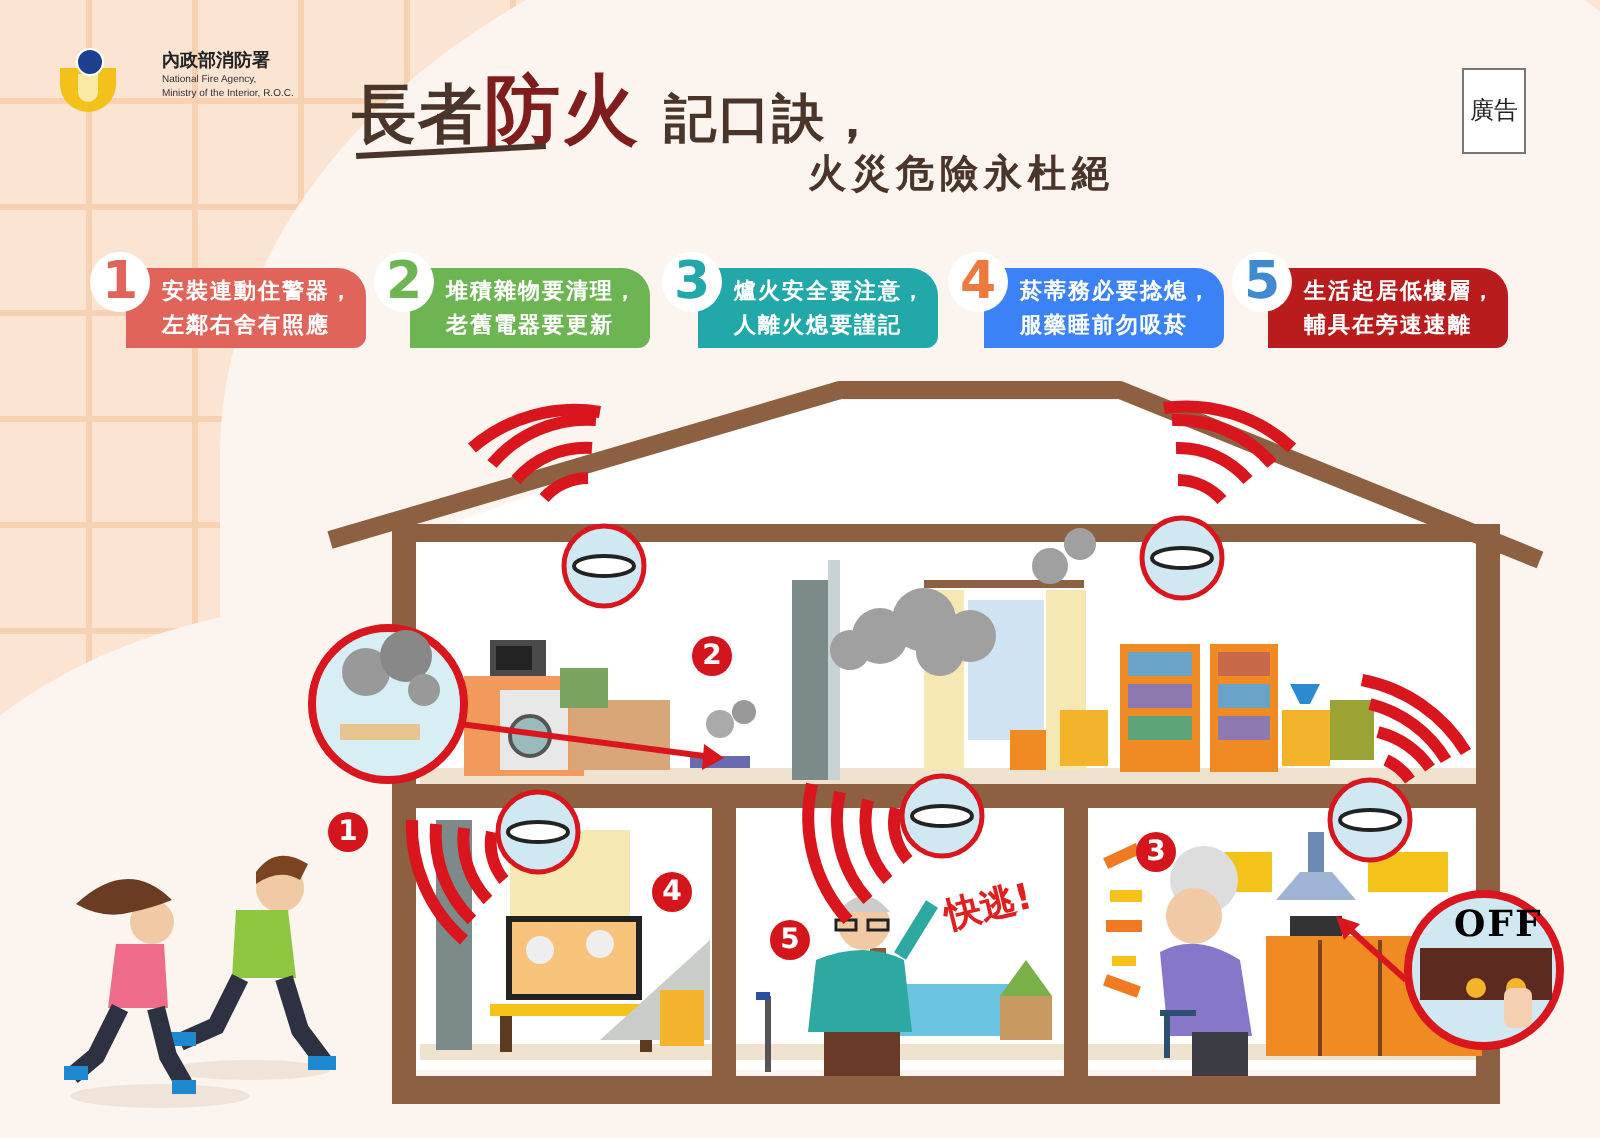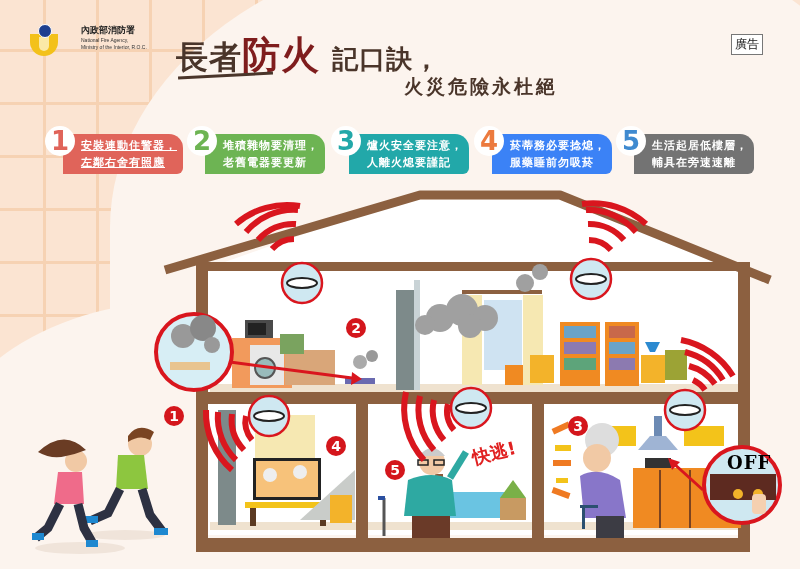--- a/index.html
+++ b/index.html
@@ -15,21 +15,21 @@
   .logo-emblem .sun{position:absolute;left:8px;top:0;width:12px;height:12px;border-radius:50%;background:#1d3f8f;border:1px solid #fff;}
   .logo-emblem .wings{position:absolute;left:0;top:10px;width:28px;height:22px;border-radius:0 0 14px 14px;background:#f3c11a;}
   .logo-emblem .wings:after{content:"";position:absolute;left:9px;top:3px;width:10px;height:14px;border-radius:0 0 5px 5px;background:#fbe9a6;}
   .logo-text .zh{font-family:"DejaVu Sans",sans-serif;font-size:9px;font-weight:bold;color:#222;}
   .logo-text .en{font-family:"Liberation Sans",sans-serif;font-size:5px;color:#333;line-height:7px;}
   .title1{position:absolute;left:176px;top:30px;font-size:32px;font-weight:bold;color:#4a352a;letter-spacing:1px;}
   .title1 .red{color:#7f1d1d;font-size:38px;}
   .title1 .small{font-size:26px;}
   .title2{position:absolute;left:404px;top:74px;font-size:19px;font-weight:bold;color:#4a352a;letter-spacing:3px;}
   .title-underline{position:absolute;left:178px;top:74px;width:95px;height:3px;background:#4a352a;transform:rotate(-3deg);}
-  .ad{position:absolute;left:731px;top:34px;border:1px solid #777;padding:1px 3px;font-family:"DejaVu Sans",sans-serif;font-size:12px;color:#222;background:#fff;}
+  .ad{position:absolute;left:731px;top:34px;border:1px solid #777;padding:12px 3px;font-family:"DejaVu Sans",sans-serif;font-size:12px;color:#222;background:#fff;}
   .tips{position:absolute;left:0;top:0;}
   .tip{position:absolute;height:48px;}
   .tip .box{position:absolute;left:18px;top:8px;height:40px;padding:0 6px 0 18px;border-radius:6px 14px 6px 0;display:flex;flex-direction:column;justify-content:center;color:#fff;font-size:11px;font-weight:bold;line-height:17px;white-space:nowrap;letter-spacing:1px;}
   .tip .num{position:absolute;left:0;top:0;width:30px;height:30px;border-radius:50%;background:#fff;font-family:"DejaVu Sans",sans-serif;font-size:26px;font-weight:bold;line-height:30px;text-align:center;}
   .house{position:absolute;left:0;top:0;width:800px;height:569px;}
   .scene-label{position:absolute;width:20px;height:20px;border-radius:50%;background:#d4161c;color:#fff;font-family:"DejaVu Sans",sans-serif;font-size:14px;font-weight:bold;text-align:center;line-height:20px;}
   .escape{position:absolute;left:472px;top:441px;color:#e02020;font-family:"DejaVu Sans",sans-serif;font-weight:bold;font-size:18px;transform:rotate(-14deg);text-shadow:1px 1px 0 #fff,-1px -1px 0 #fff;}
   .off-text{position:absolute;left:727px;top:452px;color:#000000;font-size:18px;font-weight:bold;letter-spacing:1px;}
 </style>
 </head>
@@ -53,21 +53,21 @@
 
 <div class="title1">
   <span>長者</span><span class="red">防火</span>&nbsp;<span class="small">記口訣</span><span class="small">，</span>
 </div>
 <div class="title-underline"></div>
 <div class="title2">火災危險永杜絕</div>
 <div class="ad">廣告</div>
 
 <div class="tips">
   <div class="tip" style="left:45px;top:126px;">
-    <div class="box" style="background:#e0645a;text-decoration:underline;">
+    <div class="box" style="background:#e0645a;">
       <span>安裝連動住警器，</span>
         <span>左鄰右舍有照應</span>
     </div>
     <div class="num" style="color:#e0645a;">1</div>
   </div>
   <div class="tip" style="left:187px;top:126px;">
     <div class="box" style="background:#6db453;">
       <span>堆積雜物要清理，</span>
         <span>老舊電器要更新</span>
     </div>
@@ -81,21 +81,21 @@
     <div class="num" style="color:#22a8a9;">3</div>
   </div>
   <div class="tip" style="left:474px;top:126px;">
     <div class="box" style="background:#3b82f6;">
       <span>菸蒂務必要捻熄，</span>
         <span>服藥睡前勿吸菸</span>
     </div>
     <div class="num" style="color:#ec7a3e;">4</div>
   </div>
   <div class="tip" style="left:616px;top:126px;">
-    <div class="box" style="background:#737373;">
+    <div class="box" style="background:#b91c1c;">
       <span>生活起居低樓層，</span>
         <span>輔具在旁速速離</span>
     </div>
     <div class="num" style="color:#3f8ad0;">5</div>
   </div>
 </div>
 
 <svg class="house" viewBox="0 0 800 569">
 
   <polygon points="208,268 400,200 560,200 740,268 740,535 208,535" fill="#ffffff"></polygon>

